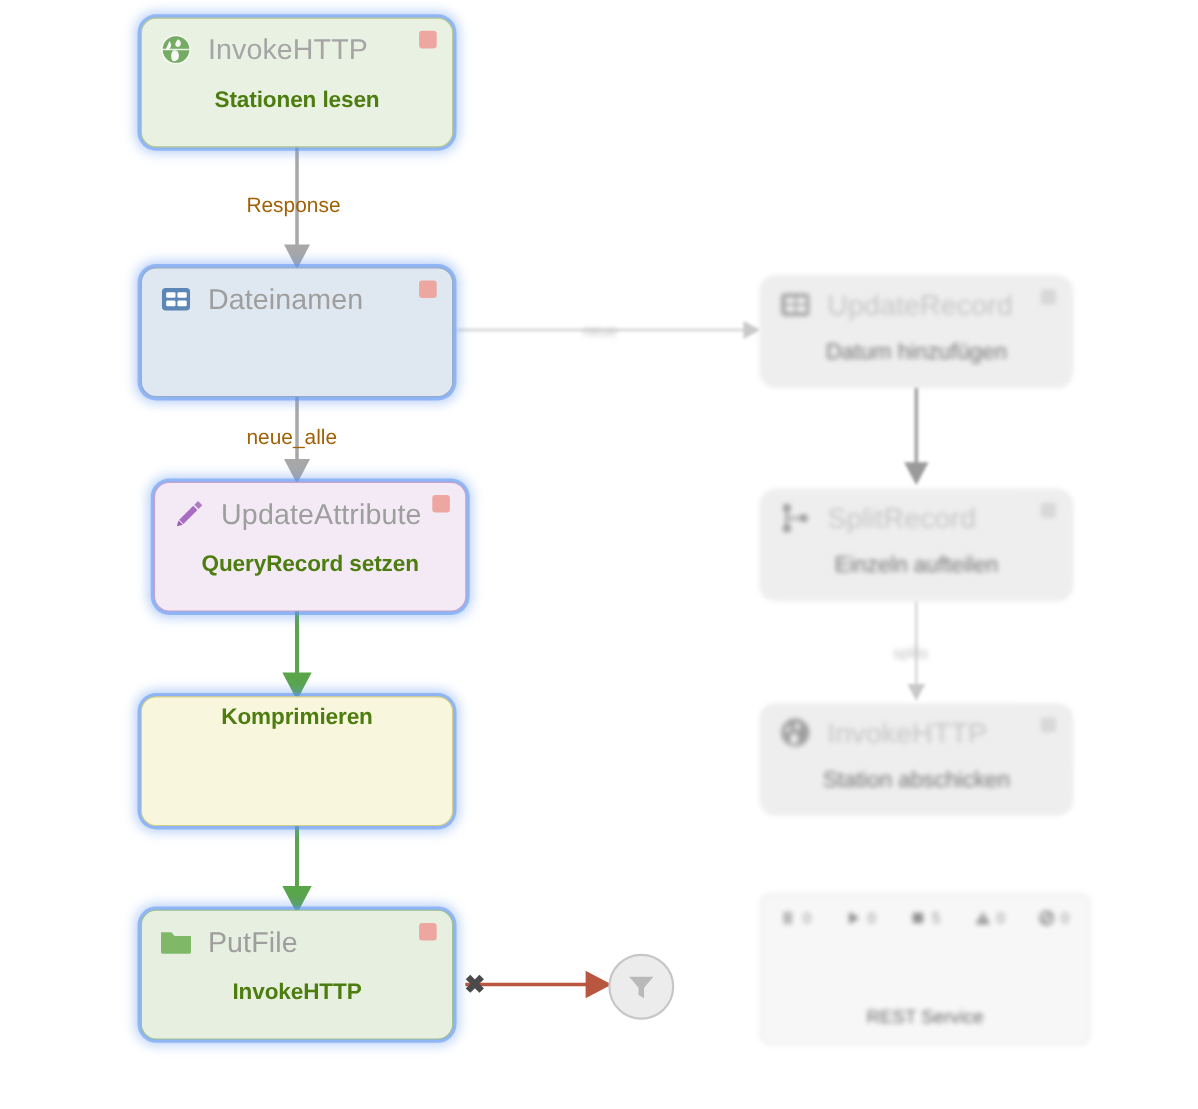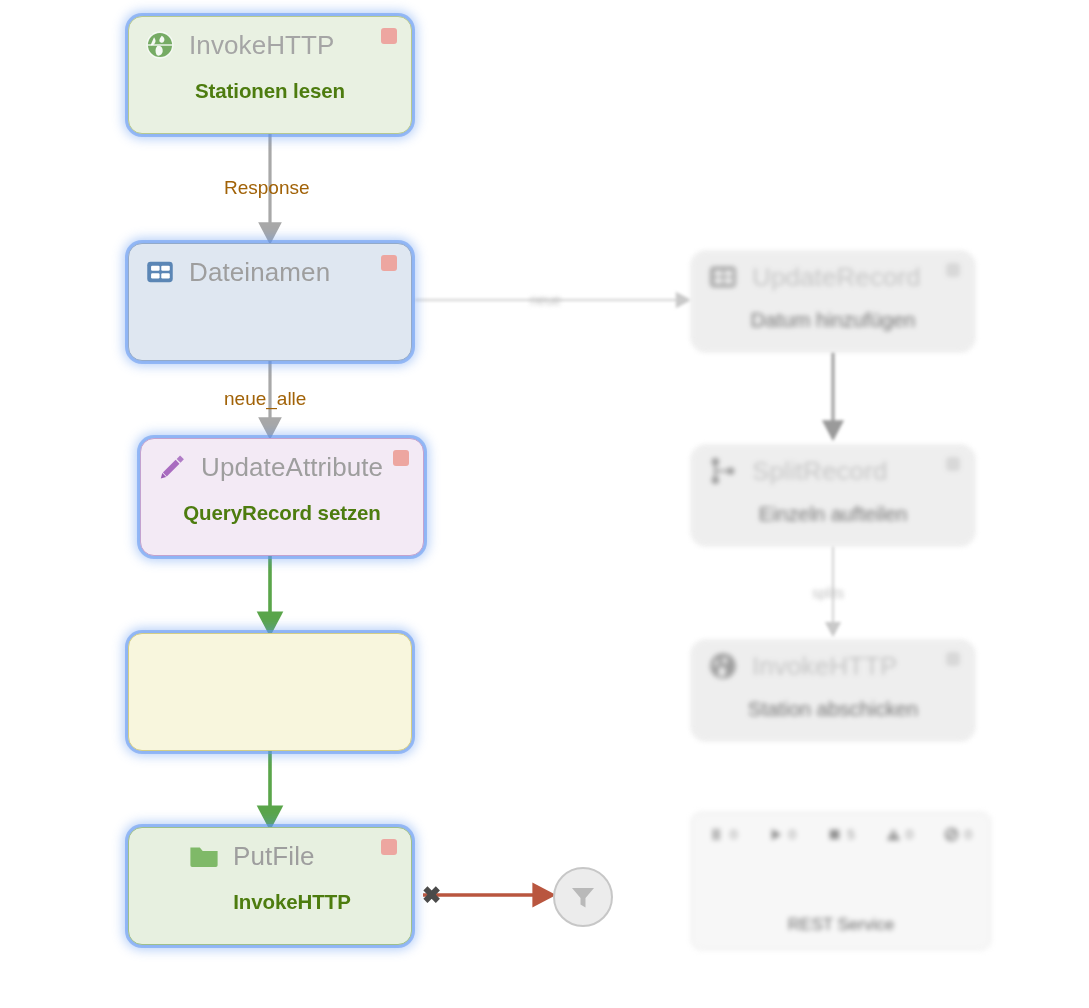--- a/index.html
+++ b/index.html
@@ -78,21 +78,21 @@
     letter-spacing: -0.1px;
   }
 
   
   .n-invokehttp { background: #e9f1e2; border-color: #b7c98f; }
   .n-invokehttp .type { color: #a5a5a5; }
   .n-queryrecord { background: #dfe7f1; border-color: #93aac9; }
   .n-updateattr  { background: #f3eaf5; border-color: #c3a2cf; }
   .n-compress    { background: #f8f6dd; border-color: #d4ce85; }
   .n-compress .type { color: #b9b484; }
-  .n-putfile     { background: #e7f0e0; border-color: #9fc08b; padding-left: 44px; }
+  .n-putfile     { background: #e7f0e0; border-color: #9fc08b; }
 
   
   .node.faded {
     background: #eeeeee;
     border: 1px solid #dcdcdc;
     box-shadow: none;
     filter: blur(2.6px);
     opacity: 0.95;
   }
   .node.faded .type { color: #c2c2c2; }
@@ -261,20 +261,21 @@
         <path d="M24.3 11.6 l4.5 4.5 -15 15 -4.5 -4.5 z" fill="#a96cc0"></path>
         <path d="M8.6 27.2 l4.5 4.5 -6.3 1.8 z" fill="#9a5cb3"></path>
       </svg>
       <span class="type">UpdateAttribute</span>
       <span class="status-sq"></span>
     </div>
     <div class="name">QueryRecord setzen</div>
   </div>
 
   <div class="node n-compress" style="left:128px; top:633px;">
+    <div class="name">Komprimieren</div>
   </div>
 
   <div class="node n-putfile" style="left:128px; top:827px;">
     <div class="row-top">
       <svg class="ico" viewBox="0 0 40 40">
         <path d="M4 10 h11 l3.5 4 h17.5 v17 a2 2 0 0 1 -2 2 h-28 a2 2 0 0 1 -2 -2 z" fill="#7fb968"></path>
       </svg>
       <span class="type">PutFile</span>
       <span class="status-sq"></span>
     </div>

